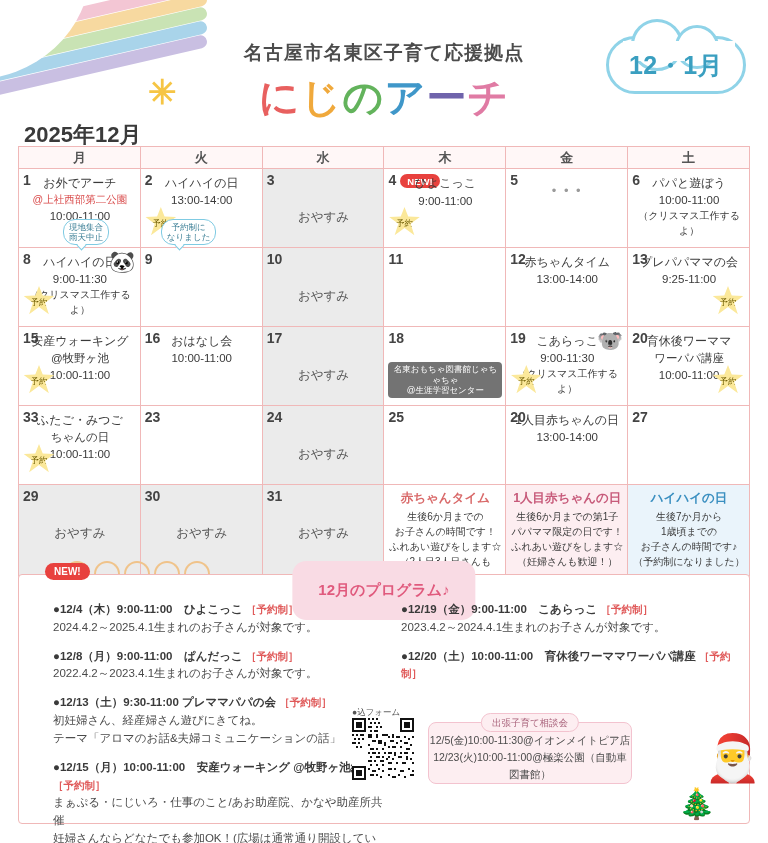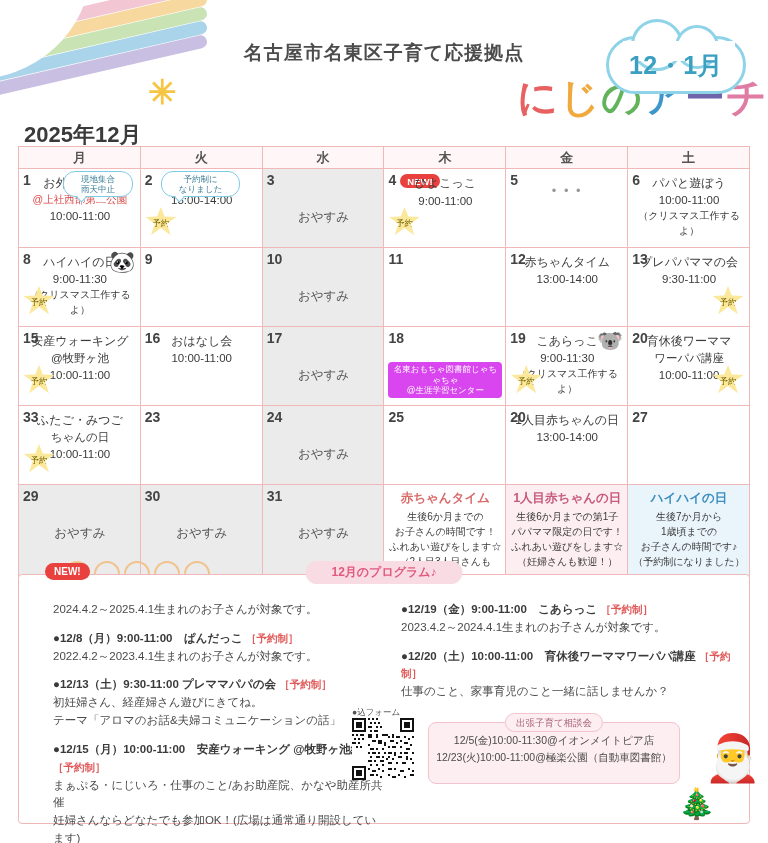--- a/index.html
+++ b/index.html
@@ -32,21 +32,21 @@
   .cloud:before { width:46px; height:46px; top:-20px; left:22px; }
   .cloud:after  { width:38px; height:38px; top:-14px; right:24px; }
   .cloud-mask { position:absolute; top:2px; left:14px; width:112px; height:20px; background:#ffffff; z-index:1; }
   .cloud-text { position:relative; z-index:2; font-size:25px; font-weight:bold; color:#3a9fc0; letter-spacing:.5px; }
 
   .head-sub {
     position:absolute; top:40px; left:0; right:0; text-align:center;
     font-size:19px; font-weight:bold; color:#4c4c4c; letter-spacing:1px;
   }
   .head-title {
-    position:absolute; top:70px; left:0; right:0; text-align:right;
+    position:absolute; top:70px; left:0; right:0; text-align:center;
     font-size:40px; font-weight:bold; letter-spacing:1px;
   }
   .head-title .c1{color:#e8605f;} .head-title .c2{color:#f0a93c;}
   .head-title .c3{color:#63b35c;} .head-title .c4{color:#3f97c9;}
   .head-title .c5{color:#6f63ab;} .head-title .c6{color:#e07ba4;}
 
   .star {
     position:absolute; left:148px; top:72px; color:#f6c544; font-size:34px; font-weight:bold;
   }
   .month-label {
@@ -79,67 +79,67 @@
     background:#fbe89a;
     clip-path: polygon(50% 0%, 61% 30%, 95% 31%, 68% 52%, 79% 88%, 50% 66%, 21% 88%, 32% 52%, 5% 31%, 39% 30%);
   }
   .yoyaku.r { left:auto; right:4px; }
   .newbadge {
     display:inline-block; background:#e8413e; color:#fff; font-size:9.5px; font-weight:bold;
     border-radius:9px; padding:1.5px 7px; vertical-align:middle; margin-left:4px;
   }
   .speech {
     position:absolute; background:#fff; border:1px solid #7fcbe3; border-radius:12px;
-    font-size:8.5px; color:#3a7e95; padding:2px 17px; line-height:1.2; text-align:center;
+    font-size:8.5px; color:#3a7e95; padding:2px 5px; line-height:1.2; text-align:center;margin-top:48px;
   }
   .speech:after{
     content:""; position:absolute; bottom:-5px; left:14px; width:6px; height:6px;
     background:#fff; border-right:1px solid #7fcbe3; border-bottom:1px solid #7fcbe3;
     transform:rotate(45deg);
   }
   .bluebox {
-    display:inline-block; background:#d946ef; color:#fff; font-size:8.5px;
+    display:inline-block; background:#737373; color:#fff; font-size:8.5px;
     border-radius:4px; padding:2px 5px; line-height:1.25; margin-top:2px;
   }
   .dots { letter-spacing:2px; color:#9a9a9a; font-size:13px; }
   td.lastrow { height:86px; }
   td.blue { background:#eaf4fb; }
   td.pink { background:#fdeef1; }
   .lr-title { font-weight:bold; font-size:12.5px; margin-top:2px; }
   .lr-body { font-size:10px; line-height:1.5; margin-top:2px; }
   .animal { position:absolute; font-size:21px; }
 
   
   .prog {
     position:absolute; left:18px; top:574px; width:732px; height:250px;
     border:1px solid #f0b8b8; border-radius:4px; background:#fff;
   }
   .prog-head {
     position:absolute; top:-14px; left:50%; transform:translateX(-50%);
-    background:#f9dbe4; color:#e05a7d; font-weight:bold; font-size:12px;
-    border-radius:14px; padding:3px 26px;
+    background:#f9dbe4; color:#e05a7d; font-weight:bold; font-size:15px;
+    border-radius:14px; padding:20px 26px;
   }
   .new-tag {
     position:absolute; top:-12px; left:26px; background:#e8413e; color:#fff;
     font-size:10px; font-weight:bold; border-radius:10px; padding:3px 9px;
   }
   .prog-col { position:absolute; top:26px; font-size:11.5px; line-height:1.55; }
   .prog-col.left { left:34px; width:330px; }
   .prog-col.right { left:382px; width:330px; }
   .p-item { margin-bottom:11px; }
   .p-line1 { font-weight:bold; color:#3a3a3a; }
   .p-res { color:#e05a5a; font-weight:bold; font-size:10.5px; }
   .p-line2 { color:#4a4a4a; }
 
   
   .qr { position:absolute; left:352px; top:718px; width:62px; height:62px; }
   .qr-label { position:absolute; left:352px; top:707px; font-size:8.5px; color:#555; }
   .qr svg { display:block; }
   .infobox {
-    position:absolute; left:428px; top:722px; width:252px; height:62px;
+    position:absolute; left:428px; top:722px; width:204px; height:62px;
     background:#fdeef1; border:1px solid #f3c3cf; border-radius:8px;
     font-size:10.5px; color:#4a4a4a; text-align:center; padding-top:9px; line-height:1.6;
   }
   .infobox-title {
     position:absolute; top:-10px; left:50%; transform:translateX(-50%);
     background:#fdeef1; border:1px solid #f3c3cf; border-radius:10px;
     font-size:9.5px; padding:1px 10px; color:#a8617a;
   }
   
   .santa { position:absolute; right:6px; bottom:58px; font-size:46px; }
@@ -262,21 +262,21 @@
           <div class="daynum">12</div>
           <div class="cell-body">
             <div class="ttl">赤ちゃんタイム</div>
             <div>13:00-14:00</div>
           </div>
         </td>
         <td>
           <div class="daynum">13</div>
           <div class="cell-body">
             <div class="ttl">プレパパママの会</div>
-            <div>9:30-11:00</div>
+            <div>9:25-11:00</div>
           </div>
           <div class="yoyaku r">予約</div>
         </td>
       </tr>
       <tr>
         <td>
           <div class="daynum">15</div>
           <div class="cell-body">
             <div class="ttl">安産ウォーキング</div>
             <div>@牧野ヶ池</div>
@@ -396,20 +396,21 @@
 
 <div class="arc-deco">
   <span></span><span></span><span></span><span></span><span></span>
 </div>
 
 <div class="prog">
   <div class="new-tag">NEW!</div>
   <div class="prog-head">12月のプログラム♪</div>
   <div class="prog-col left" id="prog-left">
       <div class="p-item">
+        <div class="p-line1">●12/4（木）9:00-11:00　ひよこっこ <span class="p-res">［予約制］</span></div>
         <div class="p-line2">2024.4.2～2025.4.1生まれのお子さんが対象です。</div>
       </div>
       <div class="p-item">
         <div class="p-line1">●12/8（月）9:00-11:00　ぱんだっこ <span class="p-res">［予約制］</span></div>
         <div class="p-line2">2022.4.2～2023.4.1生まれのお子さんが対象です。</div>
       </div>
       <div class="p-item">
         <div class="p-line1">●12/13（土）9:30-11:00 プレママパパの会 <span class="p-res">［予約制］</span></div>
         <div class="p-line2">初妊婦さん、経産婦さん遊びにきてね。</div>
         <div class="p-line2">テーマ「アロマのお話&amp;夫婦コミュニケーションの話」</div>
@@ -420,21 +421,20 @@
         <div class="p-line2">妊婦さんならどなたでも参加OK！(広場は通常通り開設しています)</div>
       </div>
     </div>
   <div class="prog-col right" id="prog-right">
       <div class="p-item">
         <div class="p-line1">●12/19（金）9:00-11:00　こあらっこ <span class="p-res">［予約制］</span></div>
         <div class="p-line2">2023.4.2～2024.4.1生まれのお子さんが対象です。</div>
       </div>
       <div class="p-item">
         <div class="p-line1">●12/20（土）10:00-11:00　育休後ワーママワーパパ講座 <span class="p-res">［予約制］</span></div>
-        <div class="p-line2">仕事のこと、家事育児のこと一緒に話しませんか？</div>
       </div>
     </div>
 </div>
 
 <div class="qr-label">●込フォーム</div>
 <div class="qr">
   <svg width="62" height="62" viewBox="0 0 31 31" shape-rendering="crispEdges">
     <rect width="31" height="31" fill="#fff"></rect>
     <g fill="#111">
       <rect x="0" y="0" width="7" height="1"></rect>

